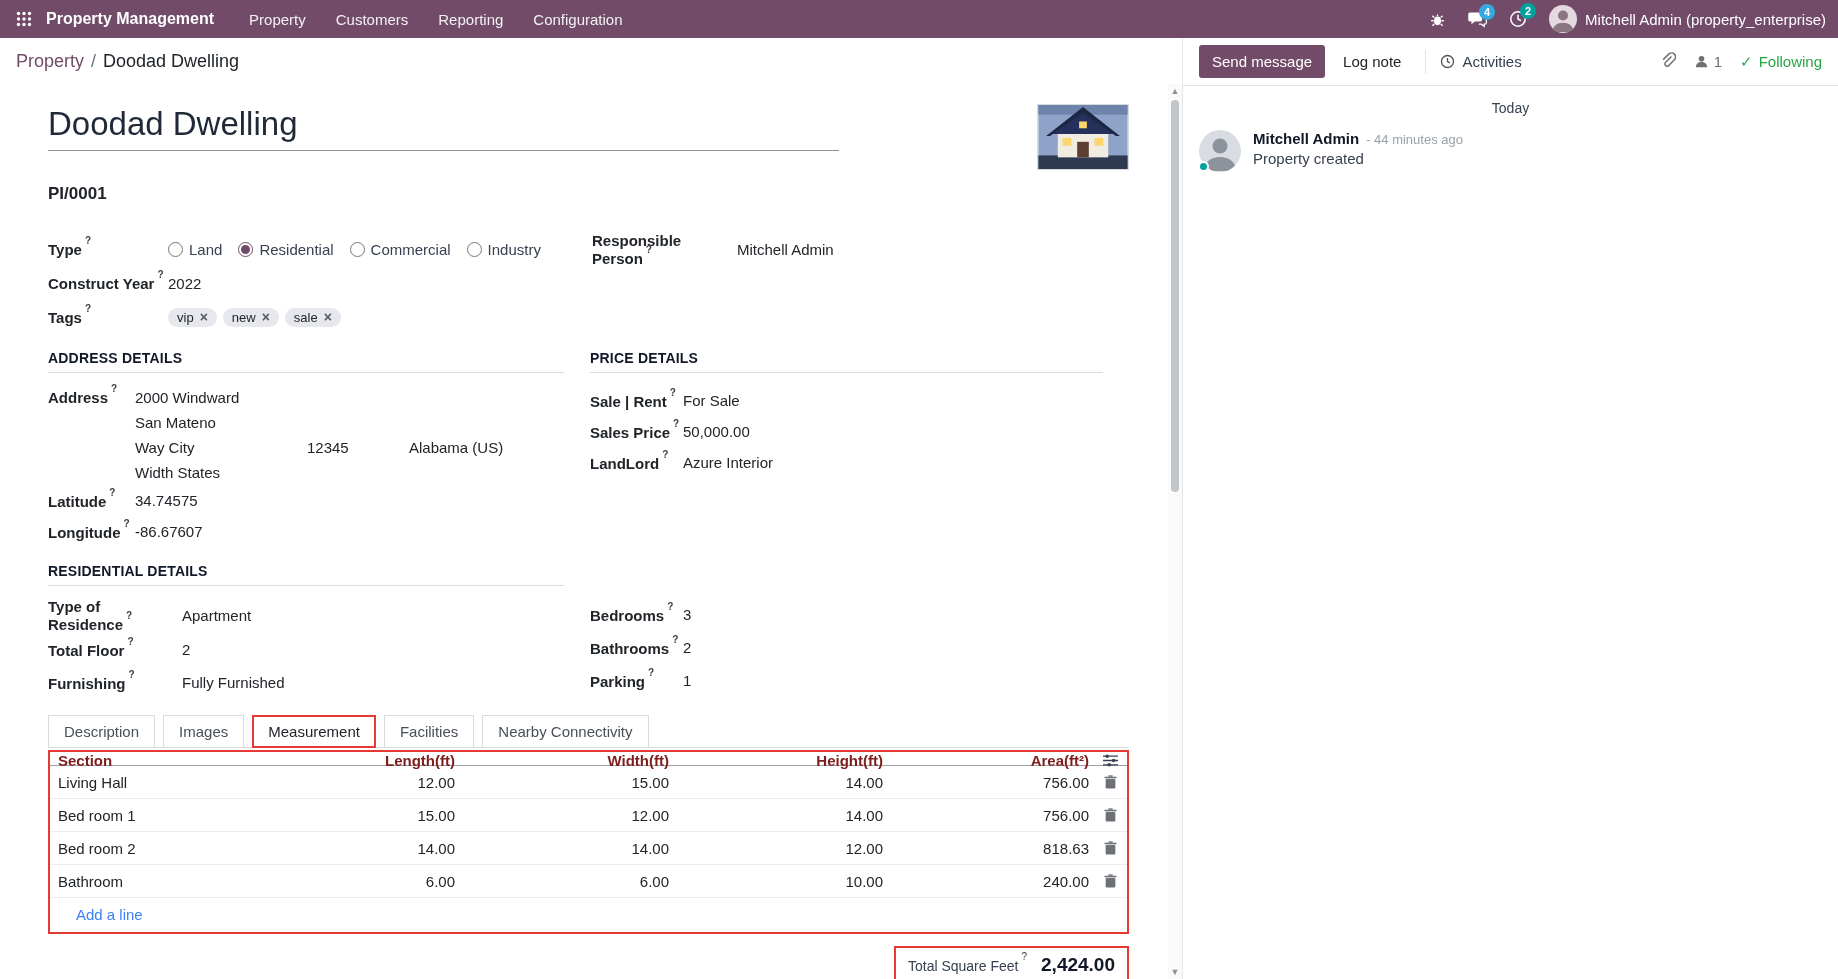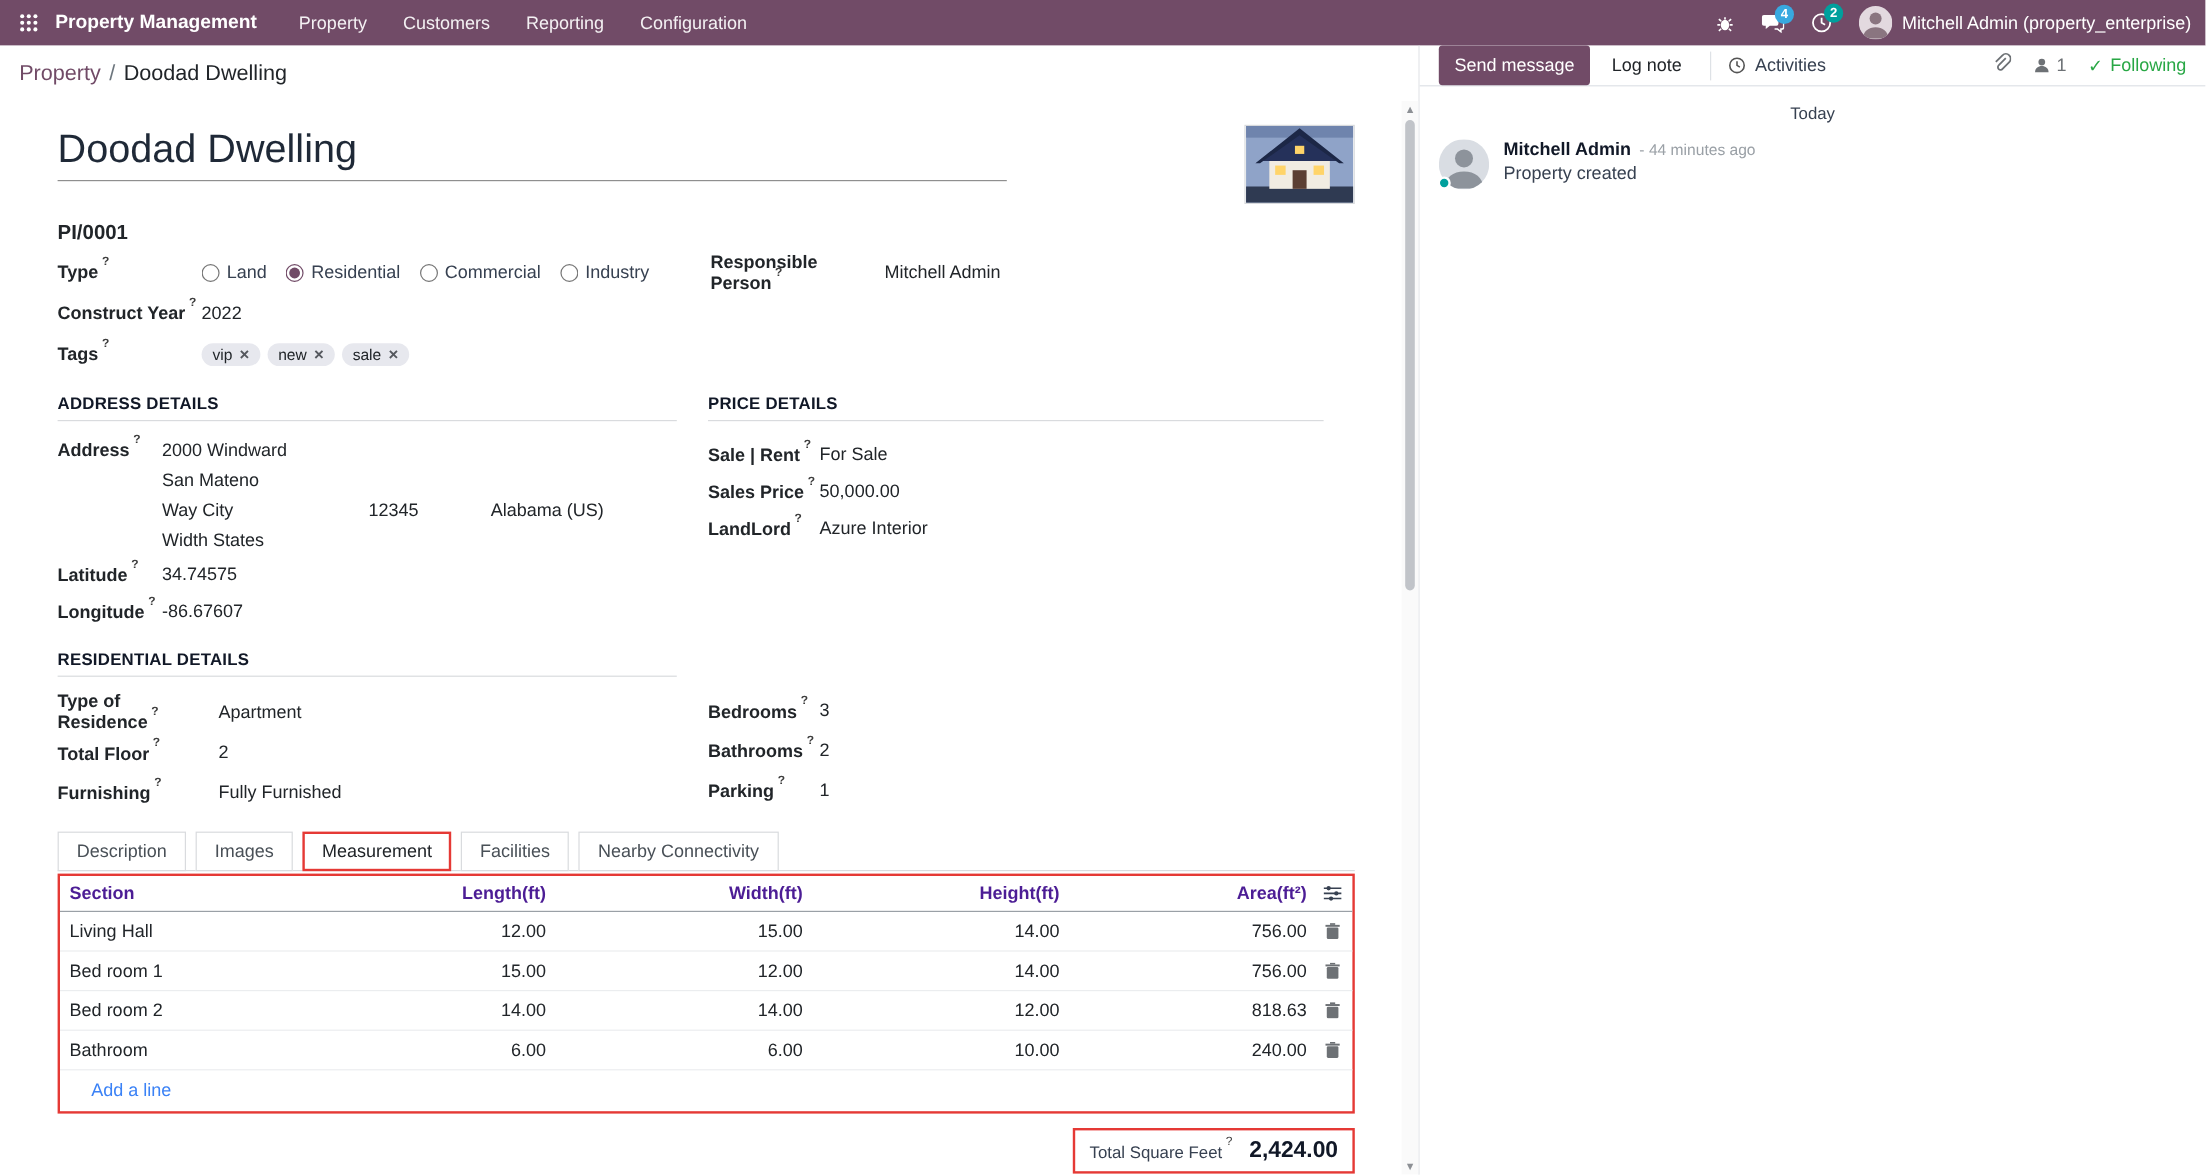--- a/index.html
+++ b/index.html
@@ -41,21 +41,21 @@
   
   .form-area { position: relative; flex: 1; overflow: hidden; }
   .sheet { height: 100%; padding: 20px 53px 0 48px; overflow: hidden; }
   .title-row { display: flex; justify-content: space-between; align-items: flex-start; }
   .title-block { width: 791px; border-bottom: 1px solid #8f8f8f; padding-bottom: 6px; }
   .o-title { font-size: 33px; font-weight: 500; color: #1f2937; line-height: 40px; }
   .prop-img { width: 92px; height: 66px; border: 1px solid #d8dadd; display: block; cursor: pointer; }
   .o-ref { margin-top: 14px; font-size: 17px; font-weight: 700; }
   .q { font-size: 10px; color: #3d3d3d; margin-left: 3px; position: relative; top: -5px; }
   .cols { display: grid; grid-template-columns: 516px 513px; column-gap: 26px; align-items: start; }
-  .fields-grid { margin-top: 6px; gap: 28px; }
+  .fields-grid { margin-top: 28px; gap: 28px; }
   .frow { min-height: 34px; display: flex; align-items: center; }
   .flabel { font-weight: 600; color: #212529; flex: 0 0 auto; }
   .lw120 { width: 120px; } .lw145 { width: 145px; } .lw87 { width: 87px; } .lw93 { width: 93px; } .lw134 { width: 134px; }
   .fvalue { color: #212529; cursor: text; }
   .radio-group { display: flex; align-items: center; gap: 16px; }
   .radio { display: flex; align-items: center; gap: 6px; cursor: pointer; color: #374151; }
   .radio input { width: 15px; height: 15px; accent-color: #714B67; cursor: pointer; }
   .tags { display: flex; gap: 6px; }
   .tag { display: flex; align-items: center; gap: 6px; background: #e7e8ee; border-radius: 11px; padding: 2px 9px; font-size: 13px; font-weight: 500; cursor: pointer; }
   .tag-x { font-size: 14px; font-weight: 700; color: #55585e; cursor: pointer; line-height: 1; }
@@ -65,36 +65,36 @@
   .addr-city { width: 172px; } .addr-zip { width: 102px; }
   .rowline { min-height: 31px; display: flex; align-items: center; }
   .res-block { margin-top: 16px; }
   
   .tabs { margin-top: 16px; display: flex; gap: 8px; border-bottom: 1px solid #d9dbde; align-items: flex-end; }
   .tab { border: 1px solid #d9dbde; background: #fff; padding: 7px 15px; font-size: 15px; color: #495057; cursor: pointer; margin-bottom: -1px; white-space: nowrap; }
   .tab.active { border: 2px solid #E53935; color: #212529; padding: 6px 14px; }
   
   .table-box { border: 2px solid #E53935; margin-top: 2px; }
   .thead, .trow { display: grid; grid-template-columns: 195px 214px 214px 214px 206px 34px; align-items: center; }
-  .thead { height: 30px; border-bottom: 1px solid #9aa0a6; font-weight: 600; color: #4c1d95; }
+  .thead { height: 14px; border-bottom: 1px solid #9aa0a6; font-weight: 600; color: #7f1d1d; }
   .trow { height: 33px; border-bottom: 1px solid #ebedef; }
   .td-sec { padding-left: 8px; }
   .td-num { text-align: right; padding-right: 4px; }
   .td-icon { display: flex; justify-content: center; cursor: pointer; }
   .add-line { padding: 8px 26px 9px; color: #3b82f6; font-size: 15px; cursor: pointer; }
   .total-row { display: flex; justify-content: flex-end; margin-top: 12px; }
   .total-box { border: 2px solid #E53935; display: flex; align-items: center; gap: 14px; padding: 6px 12px; }
   .total-label { font-size: 14px; color: #374151; }
   .total-value { font-size: 19px; font-weight: 700; color: #111827; }
   
   .scrollbar { position: absolute; right: 0; top: 0; bottom: 0; width: 14px; background: #fafafa; cursor: pointer; }
   .scroll-arrow { position: absolute; left: 0; width: 14px; text-align: center; font-size: 9px; color: #8d9095; }
   .scroll-thumb { position: absolute; left: 3px; top: 16px; width: 8px; height: 392px; background: #c1c4c9; border-radius: 4px; cursor: grab; }
   
-  .chatter-header { height: 34px; display: flex; align-items: center; padding: 0 16px; gap: 8px; border-bottom: 1px solid #dee2e6; }
+  .chatter-header { height: 48px; display: flex; align-items: center; padding: 0 16px; gap: 8px; border-bottom: 1px solid #dee2e6; }
   .btn-send { background: #714B67; color: #fff; border: none; font-family: inherit; font-size: 15px; padding: 8px 13px; border-radius: 3px; cursor: pointer; }
   .btn-log { background: none; border: none; font-family: inherit; font-size: 15px; color: #212529; padding: 8px 10px; cursor: pointer; }
   .vdiv { width: 1px; height: 24px; background: #dee2e6; margin: 0 6px; }
   .btn-activities { background: none; border: none; font-family: inherit; font-size: 15px; color: #374151; display: flex; align-items: center; gap: 7px; cursor: pointer; }
   .ch-right { margin-left: auto; display: flex; align-items: center; gap: 18px; }
   .followers { display: flex; align-items: center; gap: 5px; color: #6d7175; font-size: 15px; cursor: pointer; }
   .following { display: flex; align-items: center; gap: 6px; color: #28A745; font-size: 15px; font-weight: 500; cursor: pointer; }
   .chatter-body { padding: 14px 16px; }
   .date-divider { text-align: center; font-size: 14px; color: #374151; font-weight: 500; margin-bottom: 14px; }
   .message { display: flex; gap: 12px; }

